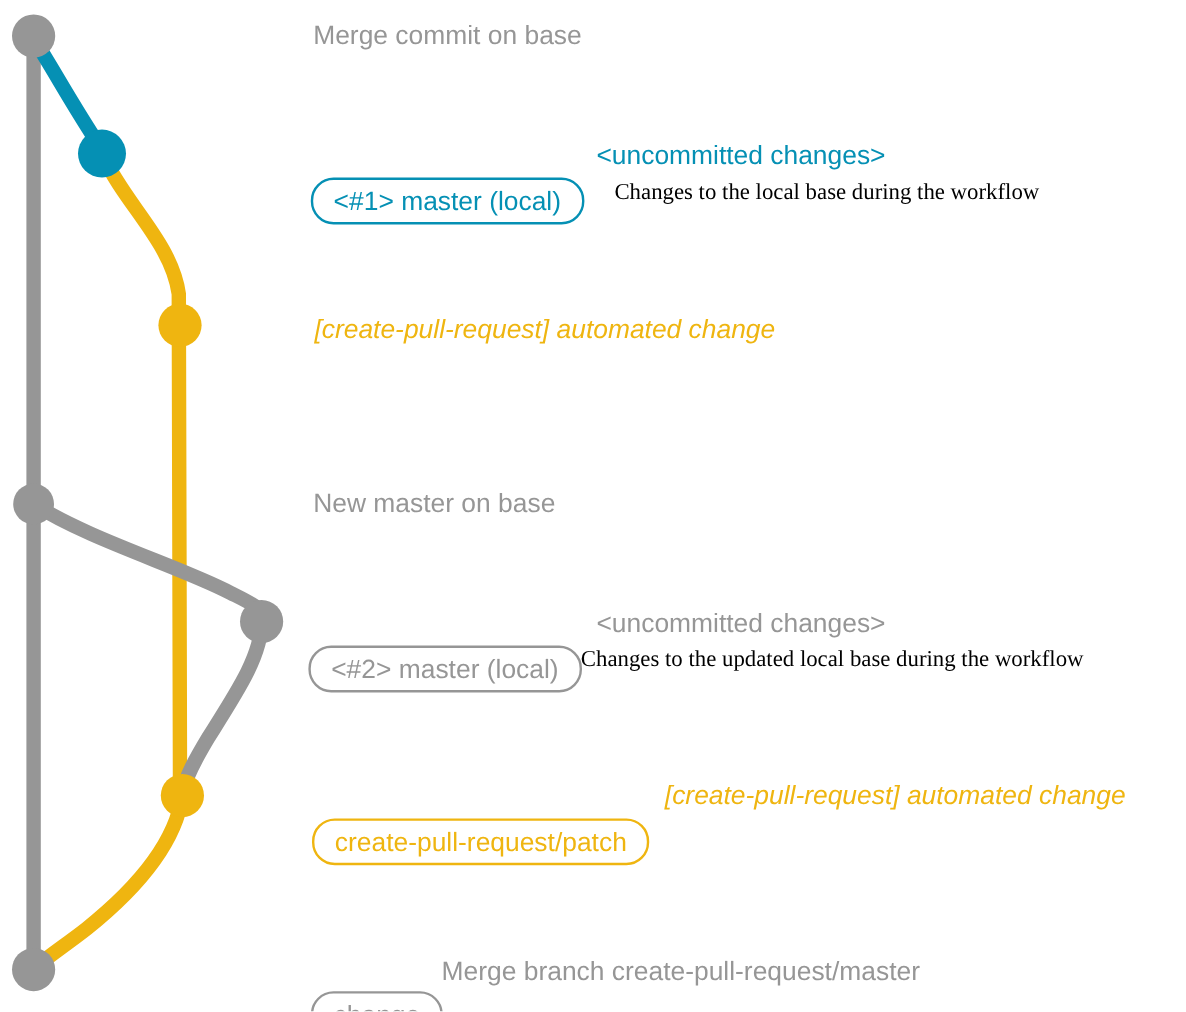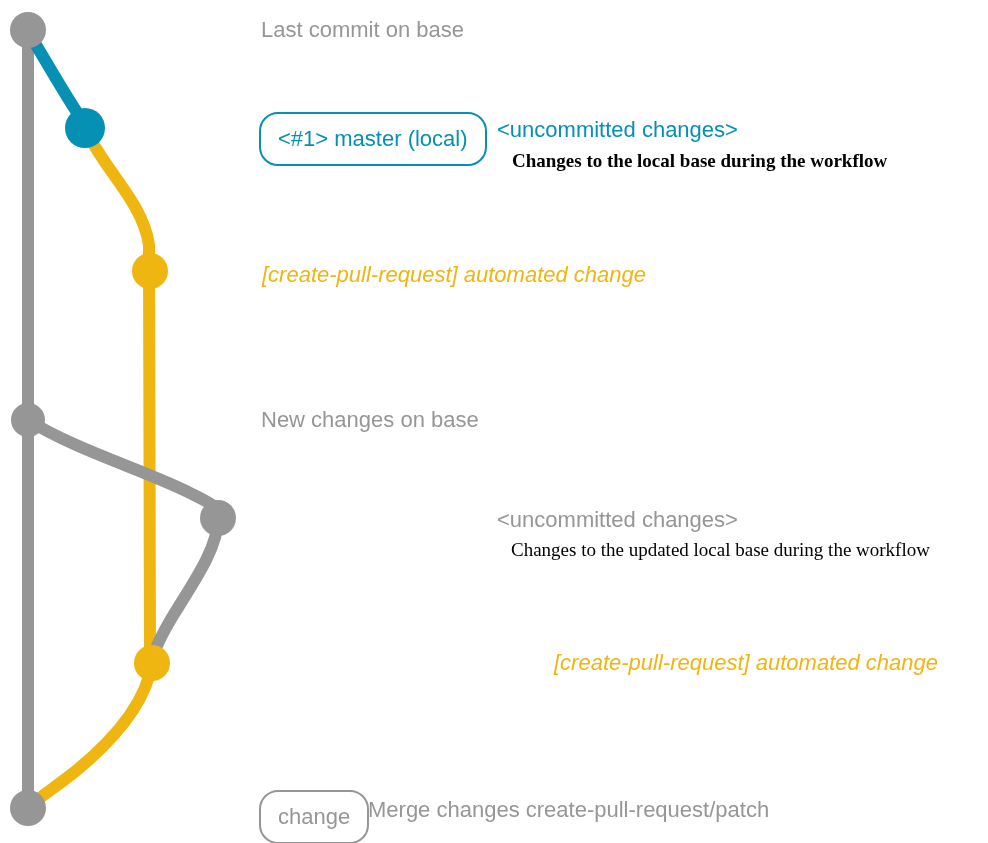--- a/index.html
+++ b/index.html
@@ -28,28 +28,29 @@
   }
   .lbl-gray   { color: var(--c-gray); }
   .lbl-teal   { color: var(--c-teal); }
   .lbl-yellow { color: var(--c-yellow); font-style: italic; }
 
   .tag {
     position: absolute;
     display: inline-flex;
     align-items: center;
     justify-content: center;
-    height: 54px;
+    height: 39px;
     padding: 0 17px;
     box-sizing: border-box;
     border: 2px solid;
     border-radius: 19px;
     font-size: 22px;
     white-space: nowrap;
     background: #ffffff;
+    margin-top: 36px;
   }
   .tag-teal   { color: var(--c-teal);   border-color: var(--c-teal); }
   .tag-gray   { color: var(--c-gray);   border-color: var(--c-gray); }
   .tag-yellow { color: var(--c-yellow); border-color: var(--c-yellow); }
 
   .desc {
     position: absolute;
     font-family: "Liberation Serif", serif;
     font-size: 19px;
     line-height: 22px;
@@ -72,31 +73,33 @@
 
     <circle class="n-gray" cx="28" cy="30" r="18"></circle>
     <circle class="n-teal" cx="85" cy="128" r="20"></circle>
     <circle class="n-yellow" cx="150" cy="271" r="18"></circle>
     <circle class="n-gray" cx="28" cy="420" r="17"></circle>
     <circle class="n-gray" cx="218" cy="518" r="18"></circle>
     <circle class="n-yellow" cx="152" cy="663" r="18"></circle>
     <circle class="n-gray" cx="28" cy="808" r="18"></circle>
   </svg>
 
-  <div class="lbl lbl-gray" style="left:261px; top:17px;">Last commit on base</div>
+  <div class="lbl lbl-gray" style="left:261px; top:17px;">Merge commit on base</div>
 
   <div class="tag tag-teal" style="left:259px; top:112px;">&lt;#1&gt; master (local)</div>
   <div class="lbl lbl-teal" style="left:497px; top:117px;">&lt;uncommitted changes&gt;</div>
-  <div class="desc" style="left:512px; top:150px;font-weight:bold;">Changes to the local base during the workflow</div>
+  <div class="desc" style="left:512px; top:150px;">Changes to the local base during the workflow</div>
 
   <div class="lbl lbl-yellow" style="left:262px; top:262px;">[create-pull-request] automated change</div>
 
-  <div class="lbl lbl-gray" style="left:261px; top:407px;">New changes on base</div>
+  <div class="lbl lbl-gray" style="left:261px; top:407px;">New master on base</div>
 
+  <div class="tag tag-gray" style="left:257px; top:502px;">&lt;#2&gt; master (local)</div>
   <div class="lbl lbl-gray" style="left:497px; top:507px;">&lt;uncommitted changes&gt;</div>
-  <div class="desc" style="left:511px; top:539px;">Changes to the updated local base during the workflow</div>
+  <div class="desc" style="left:484px; top:539px;">Changes to the updated local base during the workflow</div>
 
+  <div class="tag tag-yellow" style="left:260px; top:646px;">create-pull-request/patch</div>
   <div class="lbl lbl-yellow" style="left:554px; top:650px;">[create-pull-request] automated change</div>
 
   <div class="tag tag-gray" style="left:259px; top:790px;">change</div>
-  <div class="lbl lbl-gray" style="left:368px; top:797px;">Merge changes create-pull-request/patch</div>
+  <div class="lbl lbl-gray" style="left:368px; top:797px;">Merge branch create-pull-request/master</div>
 
 </div>
 
 </body></html>

